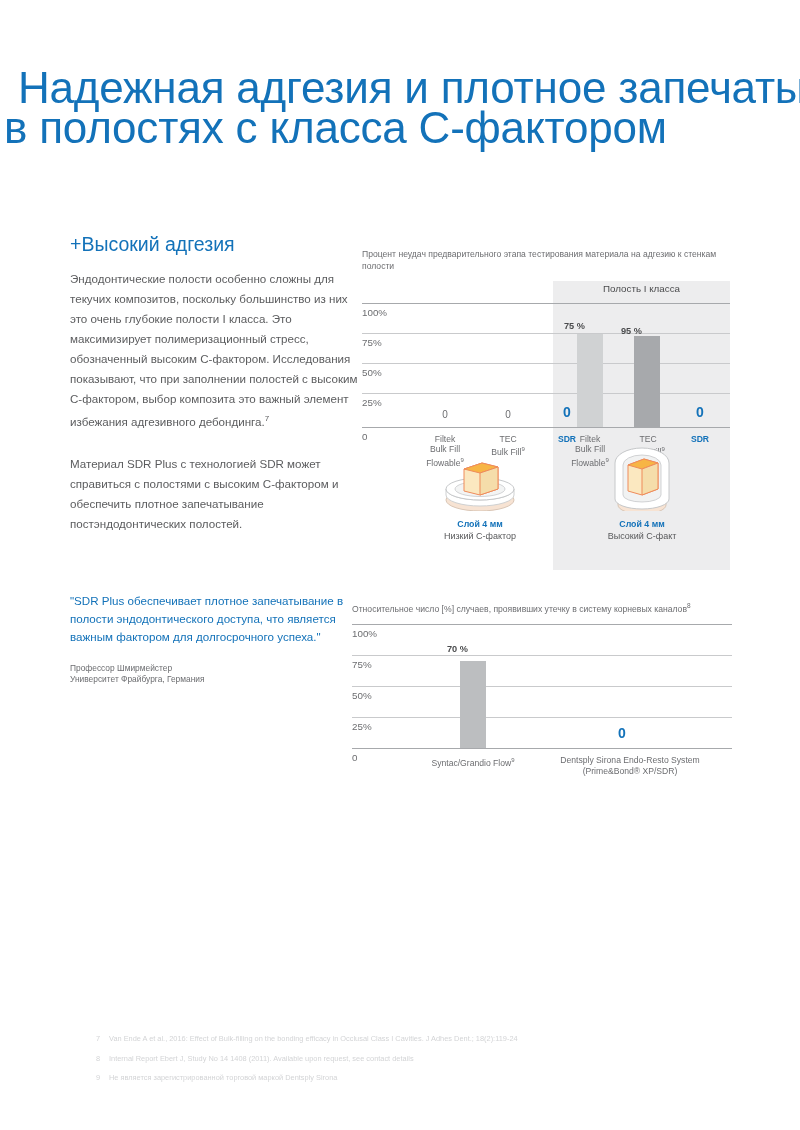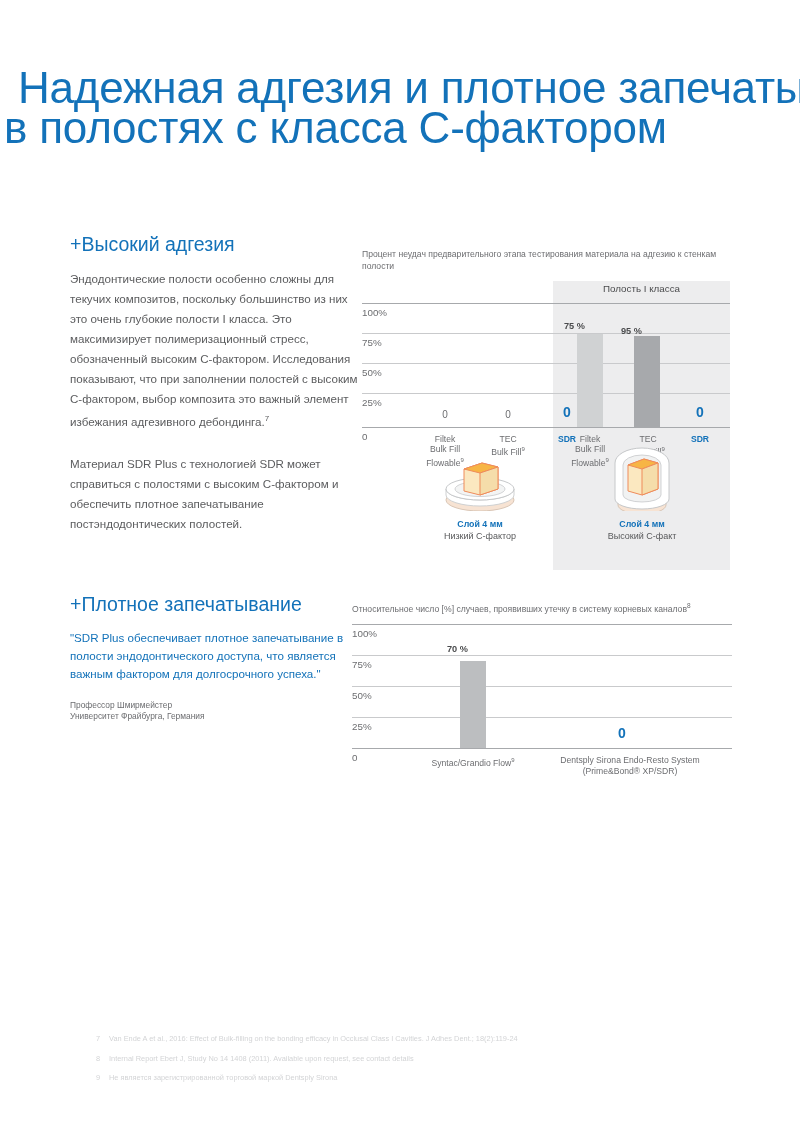--- a/index.html
+++ b/index.html
@@ -291,21 +291,20 @@
       </svg>
       <div class="illus-cap-blue" style="margin-top:4px">Слой 4 мм</div>
       <div class="illus-cap-gray" style="margin-top:2px">Высокий С-факт</div>
     </div>
   </div>
 </div>
 
 <div class="section" id="section-sealing">
 
   <div class="left-col">
-    <h2 class="section-heading">+Плотное запечатывание</h2>
     <p class="quote">"SDR Plus обеспечивает плотное запечатывание в полости эндодонтического доступа, что является важным фактором для долгосрочного успеха."</p>
     <div class="attribution">
       <div>Профессор Шмирмейстер</div>
       <div>Университет Фрайбурга, Германия</div>
     </div>
   </div>
 
   <div class="chart" id="chart-sealing">
     <div class="chart-caption"><span>Относительное число [%] случаев, проявивших утечку в систему корневых каналов</span><sup>8</sup></div>
 

